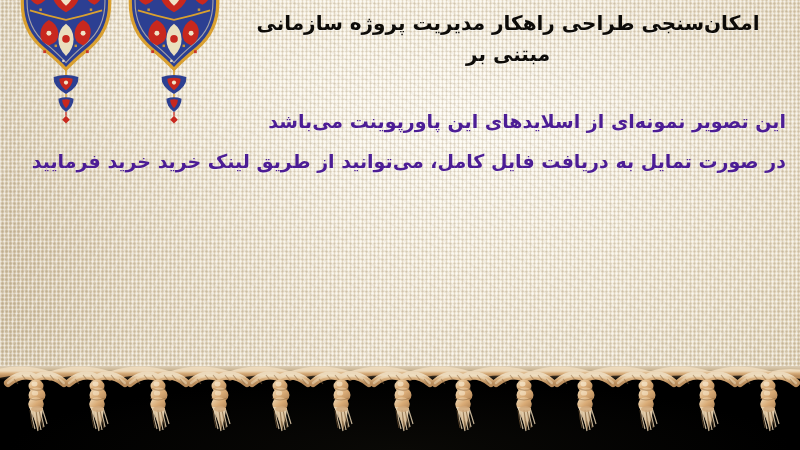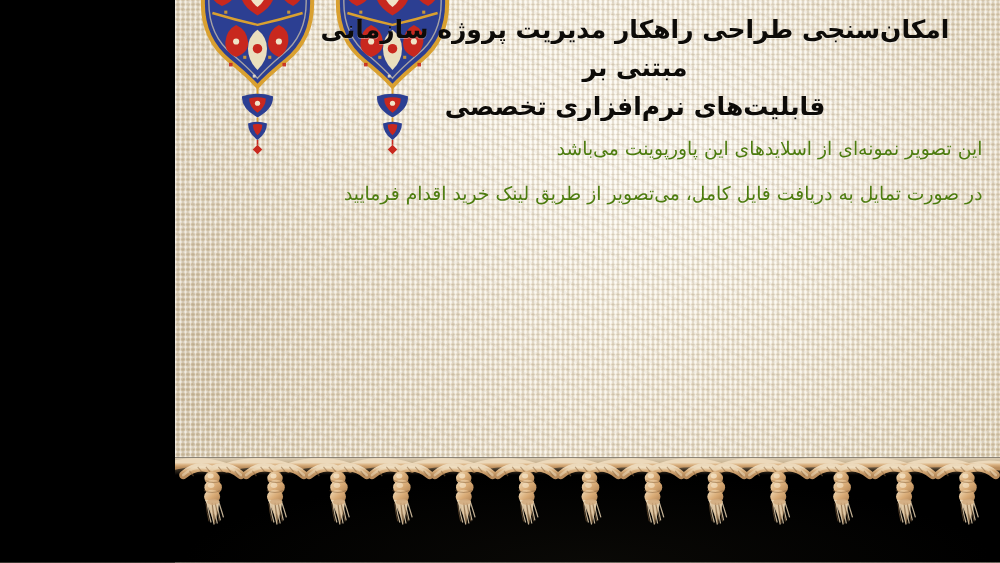--- a/index.html
+++ b/index.html
@@ -4,21 +4,21 @@
 <title>Persian Presentation Slide</title>
 <style>
   html, body {
     margin: 0;
     padding: 0;
     background: #000;
   }
 
   #slide {
     position: relative;
-    width: 660px;
+    width: 800px;
     height: 450px;
     overflow: hidden;
     font-family: "DejaVu Sans", sans-serif;
     background-color: #e3d7bf;
   }
 
   
   .canvas-bg {
     position: absolute;
     inset: 0;
@@ -101,24 +101,24 @@
   .body-lines {
     position: absolute;
     top: 112px;
     right: 14px;
     left: 14px;
     text-align: right;
   }
 
   .body-line {
     font-family: "DejaVu Sans", sans-serif;
-    font-size: 15px;
-    font-weight: 400;
+    font-size: 19px;
+    font-weight: 700;
     line-height: 1;
-    color: #4d7c0f;
+    color: #4c1d95;
     margin-bottom: 21px;
     text-shadow: 0 1px 0 rgba(255,255,255,0.30);
     white-space: nowrap;
   }
 
   
   .fringe-band {
     position: absolute;
     left: 0;
     right: 0;
@@ -232,26 +232,25 @@
     </g>
     <g transform="translate(174,18) scale(0.95)">
       <use href="#medallion"></use>
     </g>
   </svg>
 
   <div class="text-layer">
 
     <div class="slide-title">
       <div>امکان‌سنجی طراحی راهکار مدیریت پروژه سازمانی مبتنی بر</div>
-      <div>قابلیت‌های نرم‌افزاری تخصصی</div>
     </div>
 
     <div class="body-lines">
       <div class="body-line">این تصویر نمونه‌ای از اسلایدهای این پاورپوینت می‌باشد</div>
-      <div class="body-line">در صورت تمایل به دریافت فایل کامل، می‌تصویر از طریق لینک خرید اقدام فرمایید</div>
+      <div class="body-line">در صورت تمایل به دریافت فایل کامل، می‌توانید از طریق لینک خرید خرید فرمایید</div>
     </div>
 
   </div>
 
   <div class="fringe-band">
     <div class="fringe-edge"></div>
 
     <svg class="tassels" viewBox="0 0 800 84" preserveAspectRatio="none">
       <defs>
         <linearGradient id="cordGrad" x1="0" y1="0" x2="0" y2="1">

